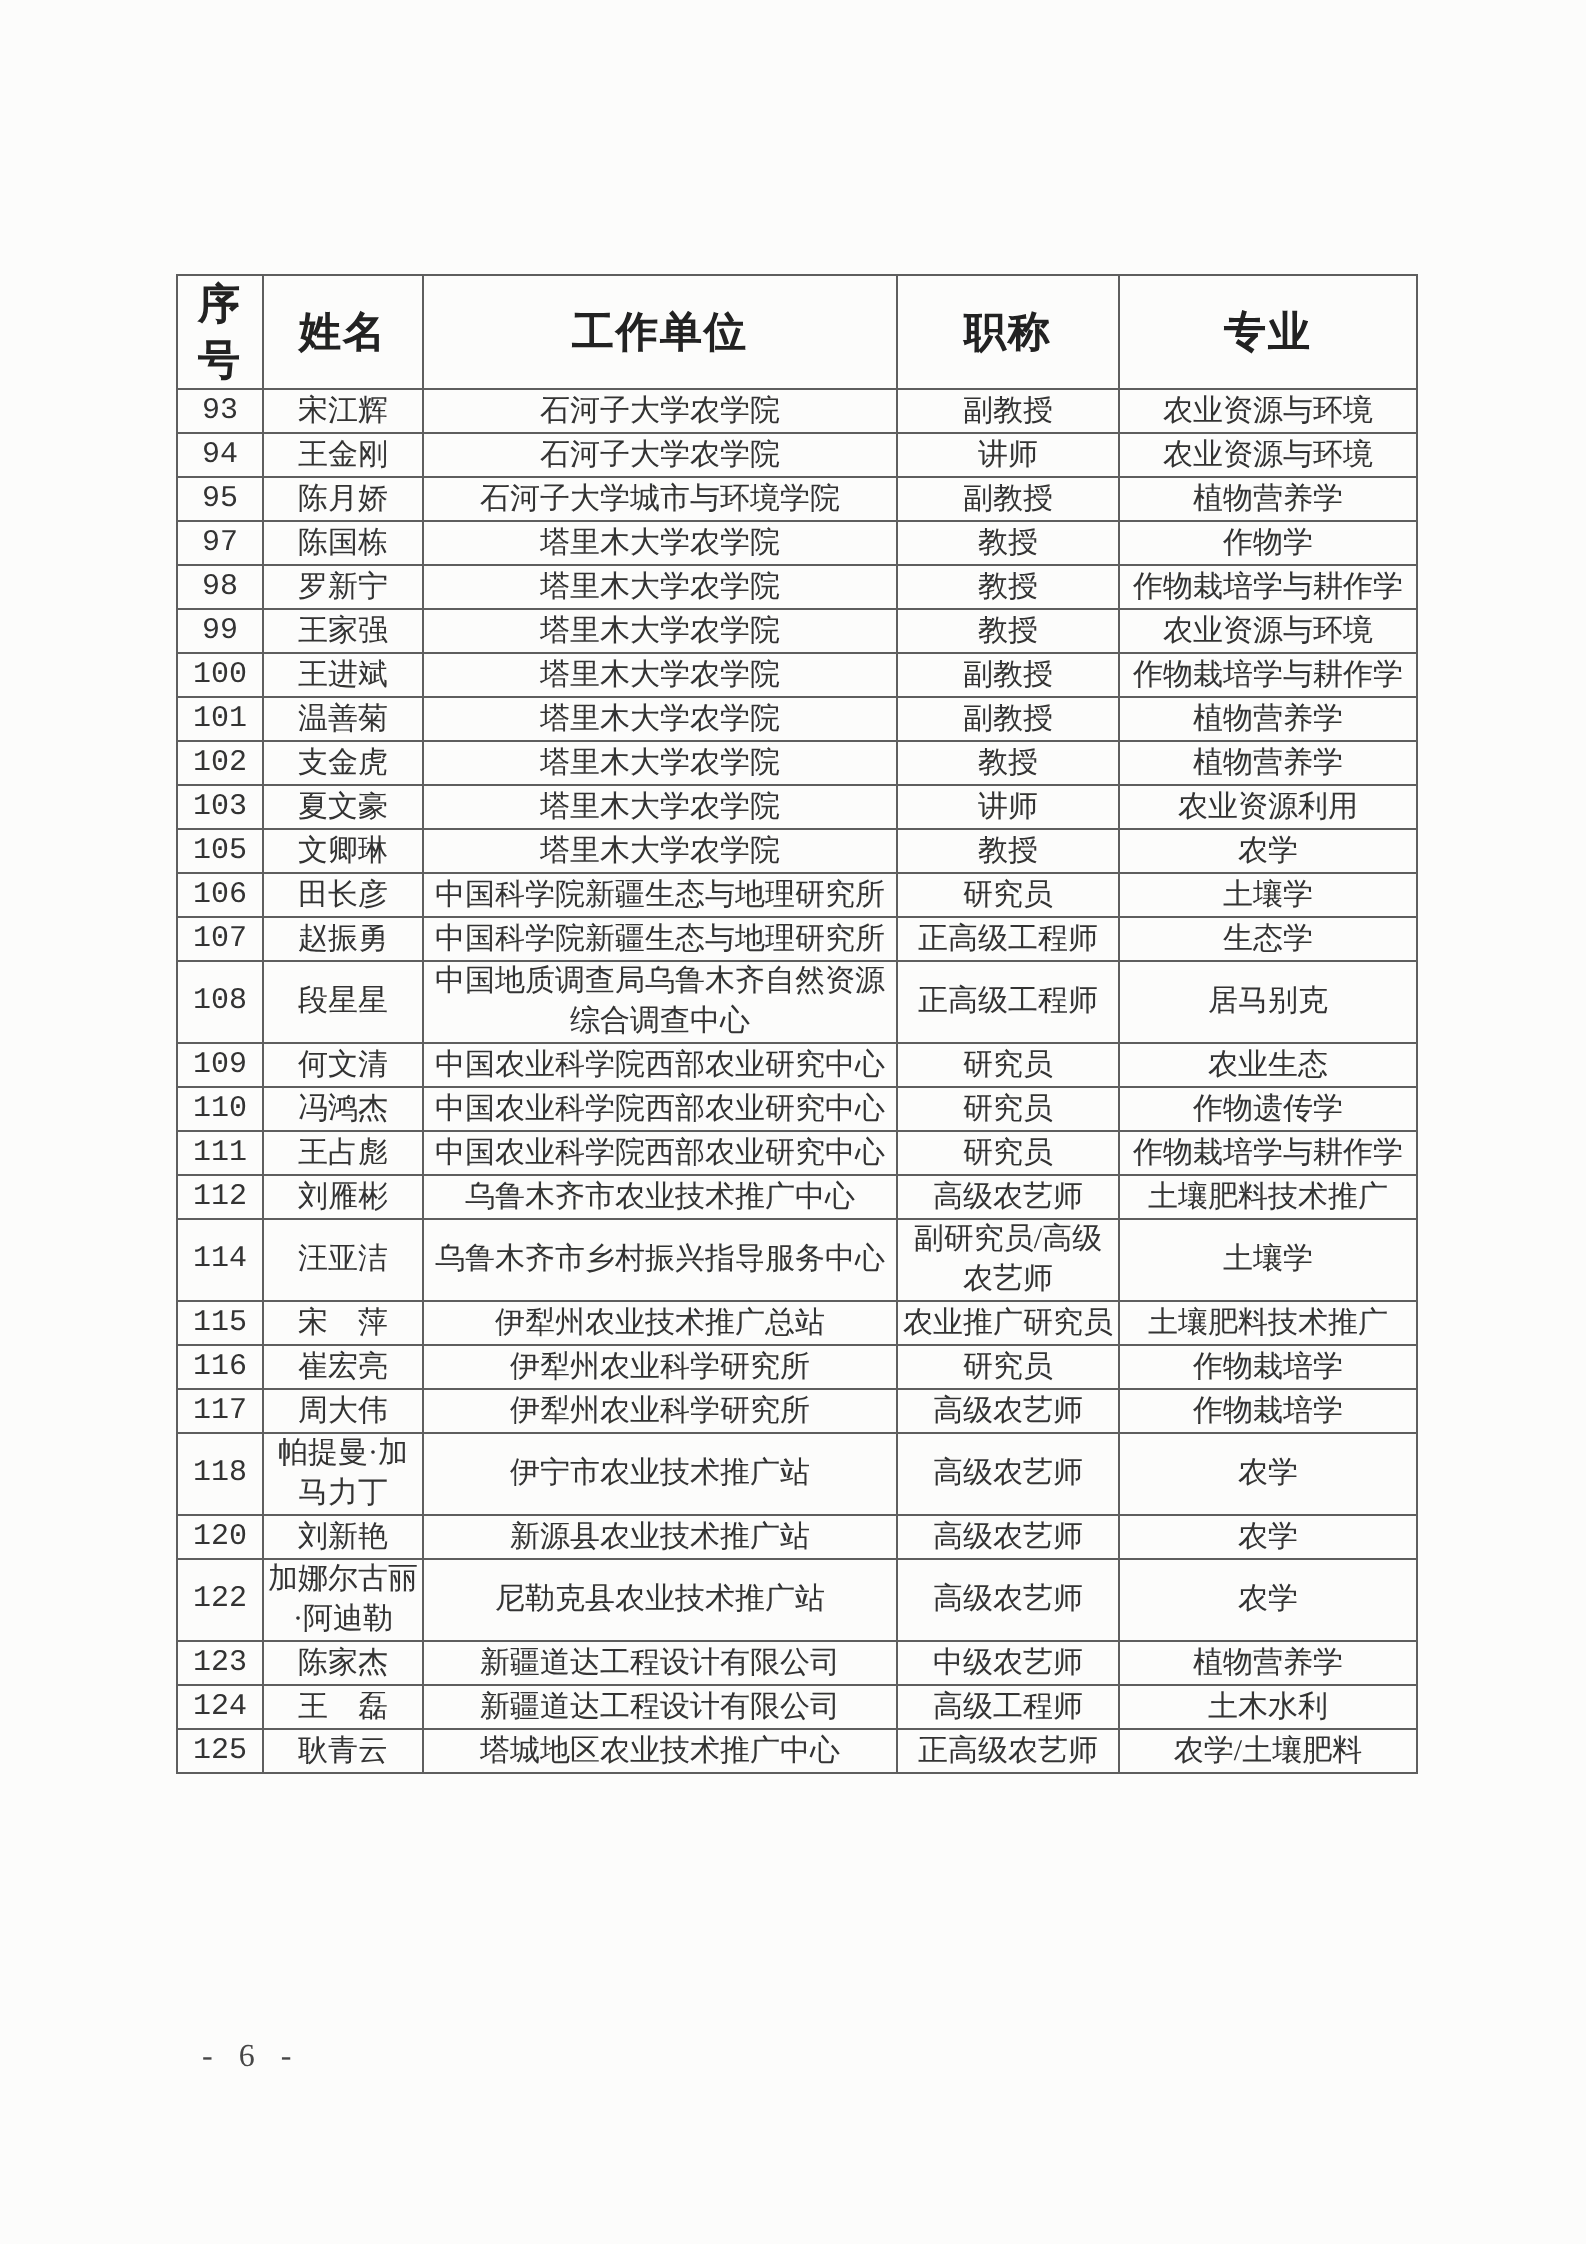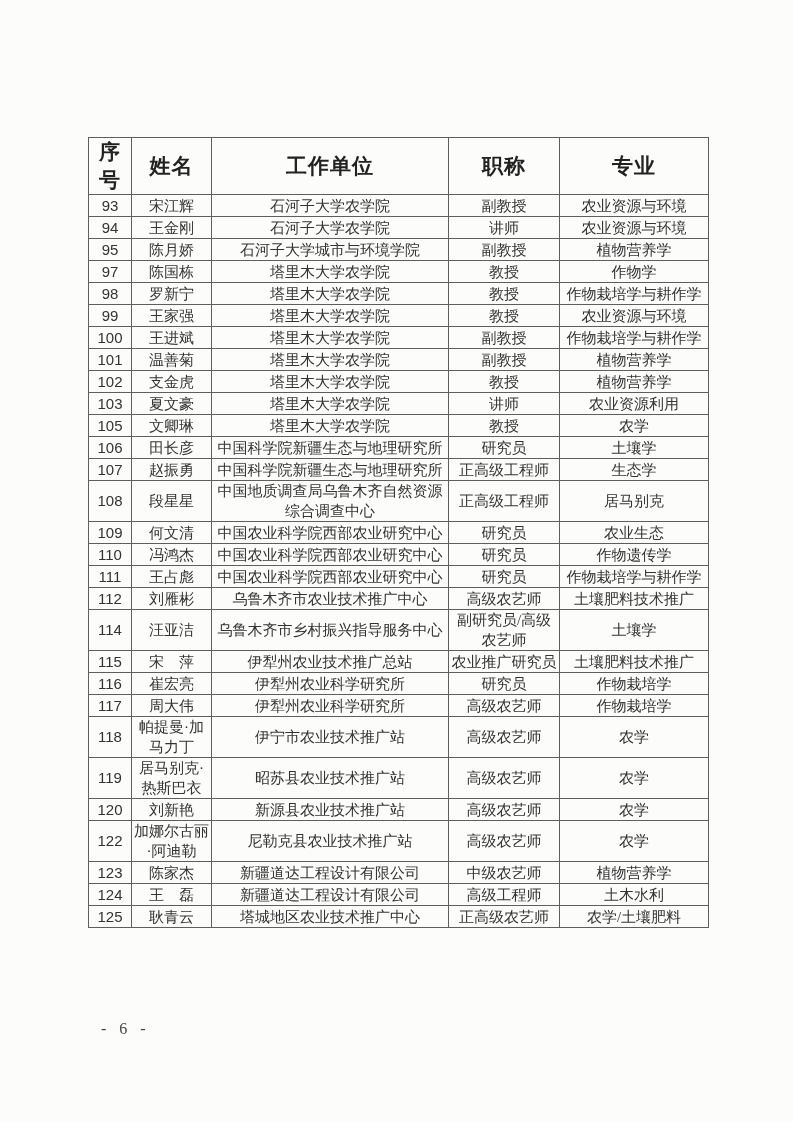--- a/index.html
+++ b/index.html
@@ -42,21 +42,21 @@
     letter-spacing: 1px;
     color: #222222;
   }
   .roster td {
     height: 21px;
     font-size: 15px;
     line-height: 20px;
     color: #333333;
   }
   .roster td.cell-no {
-    font-family: Liberation Sans, sans-serif;
+    font-family: Liberation Mono, monospace;
     margin-left: 20px;
   }
   .page-number {
     position: absolute;
     left: 101px;
     top: 1020px;
     font-size: 16px;
     letter-spacing: 1px;
     word-spacing: 7px;
     color: #474747;
@@ -241,27 +241,20 @@
           <td class="">作物栽培学</td>
         </tr>
         <tr>
           <td class="cell-no">118</td>
           <td class="">帕提曼·加马力丁</td>
           <td class="">伊宁市农业技术推广站</td>
           <td class="">高级农艺师</td>
           <td class="">农学</td>
         </tr>
         <tr>
-          <td class="cell-no">119</td>
-          <td class="">居马别克·热斯巴衣</td>
-          <td class="">昭苏县农业技术推广站</td>
-          <td class="">高级农艺师</td>
-          <td class="">农学</td>
-        </tr>
-        <tr>
           <td class="cell-no">120</td>
           <td class="">刘新艳</td>
           <td class="">新源县农业技术推广站</td>
           <td class="">高级农艺师</td>
           <td class="">农学</td>
         </tr>
         <tr>
           <td class="cell-no">122</td>
           <td class="">加娜尔古丽·阿迪勒</td>
           <td class="">尼勒克县农业技术推广站</td>

